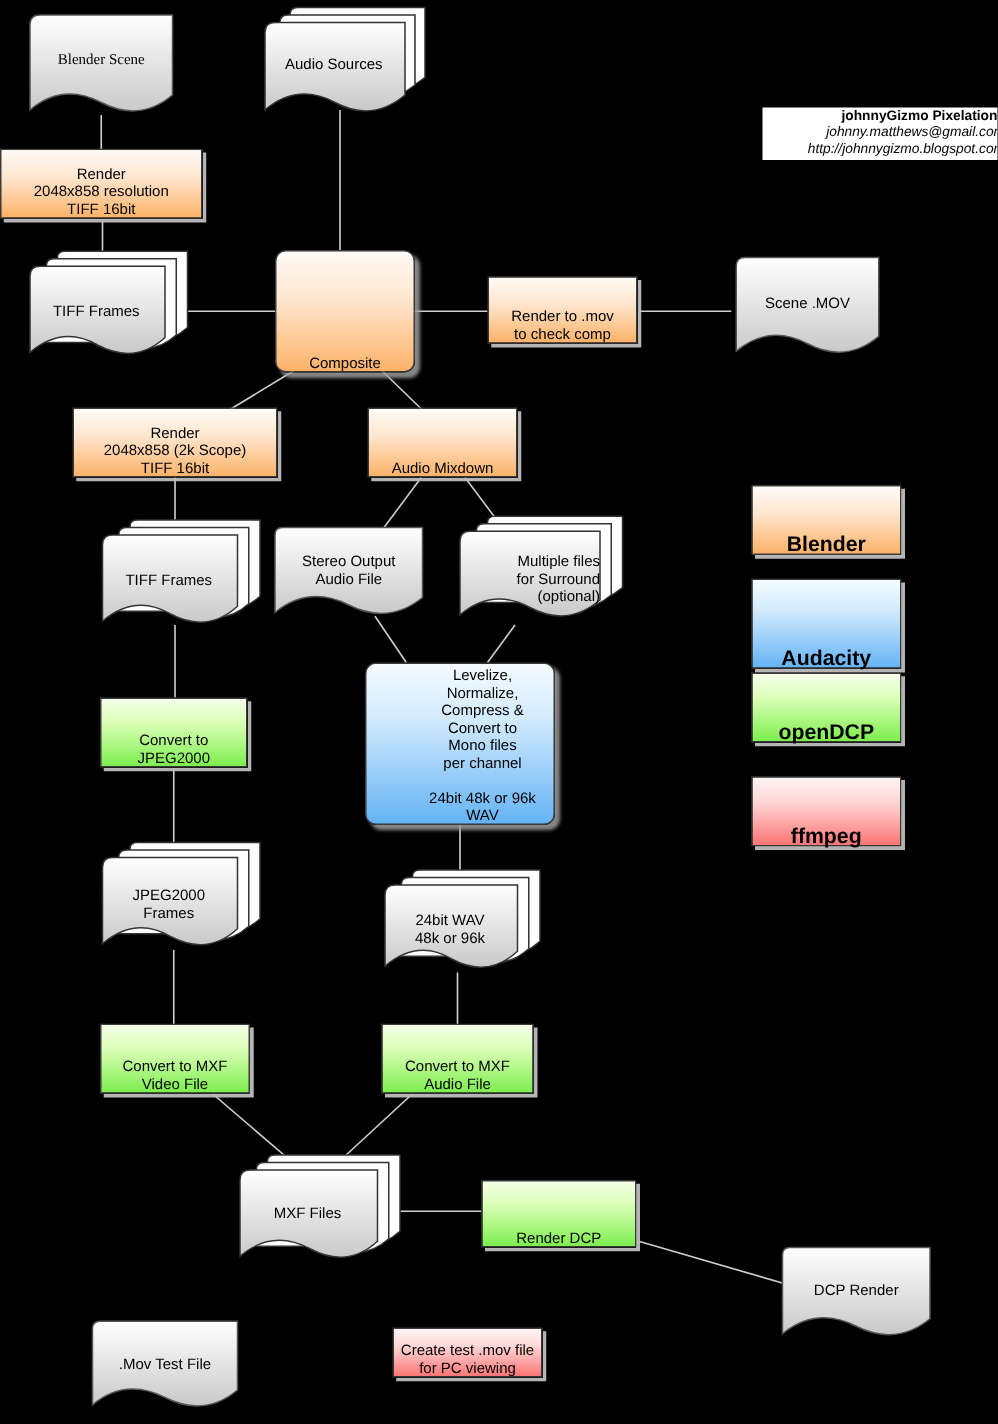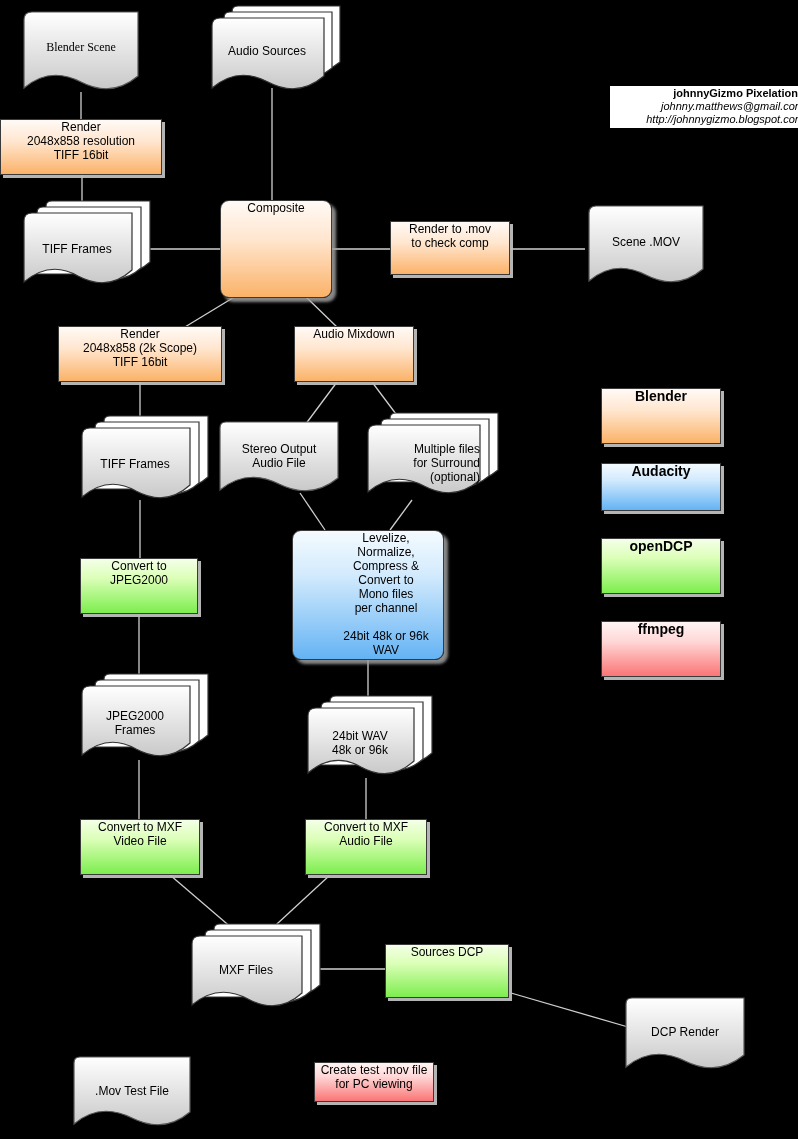--- a/index.html
+++ b/index.html
@@ -9,32 +9,32 @@
 
   
   #wires{position:absolute;left:0;top:0;width:798px;height:1139px;}
 
   
   .node{position:absolute;box-sizing:border-box;}
 
   
   .proc{
     border:1px solid #3a3a3a;
-    display:flex;align-items:flex-start;justify-content:center;text-align:center;
+    display:flex;align-items:flex-end;justify-content:center;text-align:center;
     color:#000;font-size:12px;line-height:14px;
     box-shadow:3px 3px 0 0 rgba(190,190,190,.95);
   }
   .proc.rounded{border-radius:9px;box-shadow:4px 4px 3px 0 rgba(160,160,160,.85);}
   .proc .txt{padding:0 4px;white-space:pre-line;}
 
   .fill-orange{background:linear-gradient(180deg,#fffaf6 0%,#ffe6cf 40%,#fbb268 100%);}
   .fill-blue  {background:linear-gradient(180deg,#f4fbff 0%,#d2eafd 35%,#64b3f4 100%);}
   .fill-green {background:linear-gradient(180deg,#f4ffe8 0%,#dcffb8 35%,#7dee4e 100%);}
   .fill-red   {background:linear-gradient(180deg,#fff4f4 0%,#ffd8d8 35%,#fb7575 100%);}
-  .legend .txt{font-weight:bold;font-size:14px;}
+  .legend .txt{font-weight:bold;font-size:17px;}
 
   
   .doc{position:absolute;}
   .doc svg{position:absolute;left:0;top:0;overflow:visible;}
   .doc .label{
     position:absolute;left:0;right:0;text-align:center;
     color:#000;font-size:12px;line-height:14px;white-space:pre-line;
     pointer-events:none;
   }
 
@@ -235,32 +235,32 @@
     <span class="txt">Convert to MXF
 Video File</span>
   </div>
 
   <div class="node proc fill-green" style="left:305px;top:819px;width:122px;height:56px;">
     <span class="txt">Convert to MXF
 Audio File</span>
   </div>
 
   <div class="node proc fill-green" style="left:385px;top:944px;width:124px;height:54px;">
-    <span class="txt">Sources DCP</span>
+    <span class="txt">Render DCP</span>
   </div>
 
   <div class="node proc fill-red" style="left:270px;top:1062px;width:120px;height:40px;margin-left:44px;">
     <span class="txt">Create test .mov file
 for PC viewing</span>
   </div>
 
   <div class="node proc legend fill-orange" style="left:601px;top:388px;width:120px;height:56px;">
     <span class="txt">Blender</span>
   </div>
-  <div class="node proc legend fill-blue" style="left:601px;top:463px;width:120px;height:48px;">
+  <div class="node proc legend fill-blue" style="left:601px;top:463px;width:120px;height:72px;">
     <span class="txt">Audacity</span>
   </div>
   <div class="node proc legend fill-green" style="left:601px;top:538px;width:120px;height:56px;">
     <span class="txt">openDCP</span>
   </div>
   <div class="node proc legend fill-red" style="left:601px;top:621px;width:120px;height:56px;">
     <span class="txt">ffmpeg</span>
   </div>
 
 </div>

